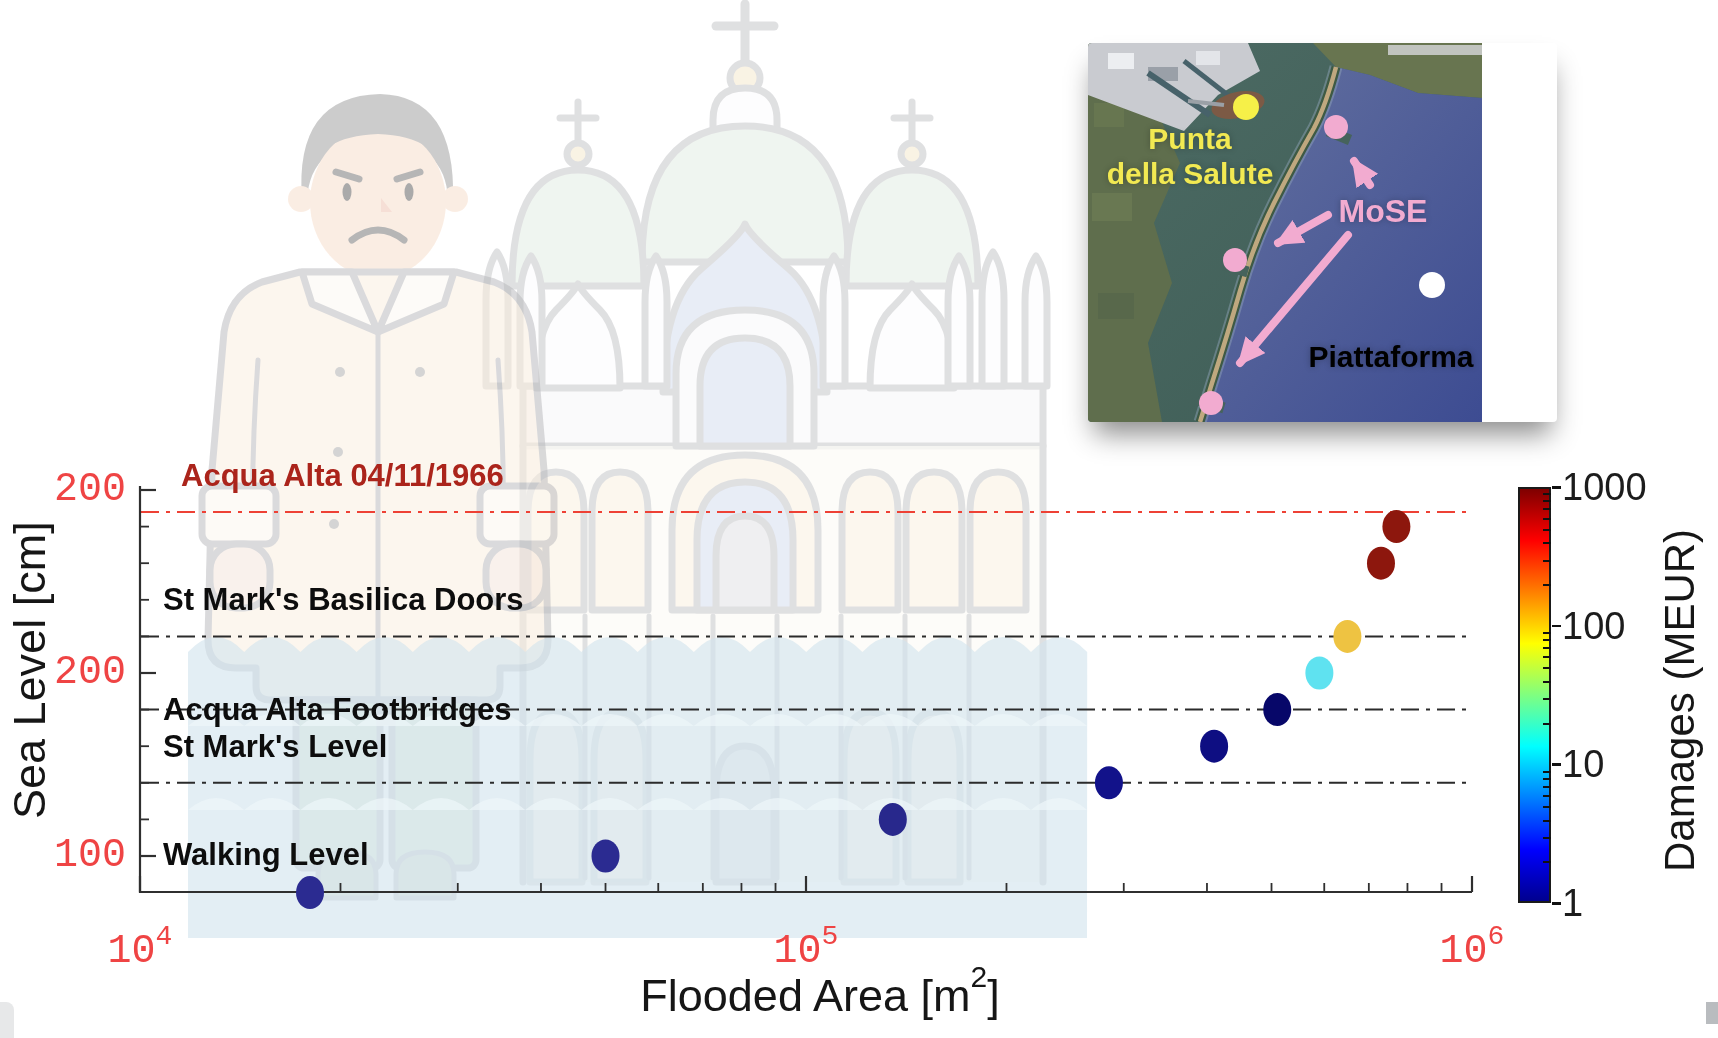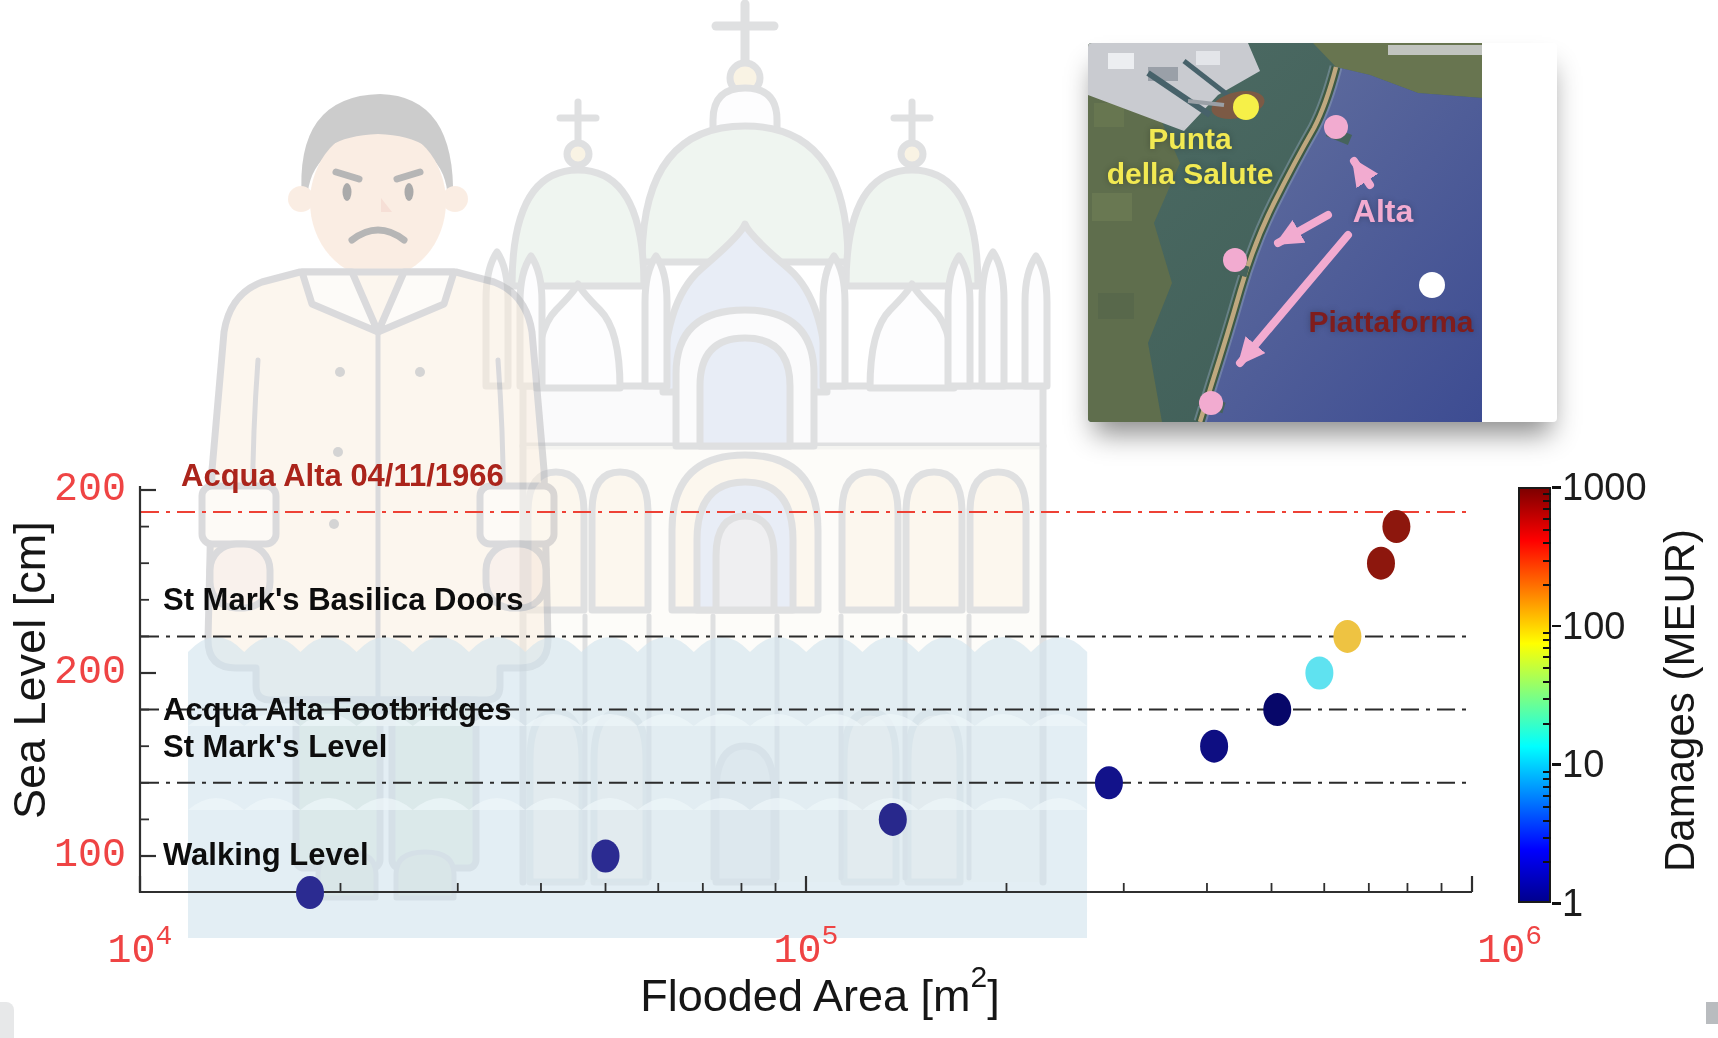--- a/index.html
+++ b/index.html
@@ -229,34 +229,34 @@
       <circle cx="158" cy="64" r="13" fill="#f6f048"></circle>
       <circle cx="248" cy="84" r="12" fill="#f2abd0"></circle>
       <circle cx="147" cy="217" r="12" fill="#f2abd0"></circle>
       <circle cx="123" cy="360" r="12" fill="#f2abd0"></circle>
       <circle cx="344" cy="242" r="13" fill="#ffffff"></circle>
     </svg>
     <div id="lbl-punta" class="maplabel" style="color: rgb(242, 233, 82);">
       <div>Punta</div>
       <div>della Salute</div>
     </div>
-    <div id="lbl-mose" class="maplabel" style="color: rgb(242, 171, 208);">Alta</div>
-    <div id="lbl-piatta" class="maplabel" style="color: #7f1d1d;">Piattaforma</div>
+    <div id="lbl-mose" class="maplabel" style="color: rgb(242, 171, 208);">MoSE</div>
+    <div id="lbl-piatta" class="maplabel" style="color: #000000; margin-top: 35px;">Piattaforma</div>
   </div>
 
   <div id="corner-left" class="corner"></div>
   <div id="corner-right" class="corner"></div>
 <div class="thr" style="left: 181px; top: 459.96px; color: rgb(171, 36, 27);">Acqua Alta 04/11/1966</div>
     <div class="thr" style="left: 163px; top: 584.4px; color: rgb(13, 13, 13);">St Mark's Basilica Doors</div>
     <div class="thr" style="left: 163px; top: 657.6px; color: rgb(13, 13, 13); margin-top: 36px;">Acqua Alta Footbridges</div>
     <div class="thr" style="left: 163px; top: 730.8px; color: rgb(13, 13, 13);">St Mark's  Level</div>
     <div class="thr" style="left: 163px; top: 839px; color: rgb(13, 13, 13);">Walking Level</div>
     <div class="ticklabel xt" style="left: 70px; top: 920px;"><span>10</span><sup>4</sup></div>
     <div class="ticklabel xt" style="left: 736px; top: 920px;"><span>10</span><sup>5</sup></div>
-    <div class="ticklabel xt" style="left: 1402px; top: 920px; text-align: right;"><span>10</span><sup>6</sup></div>
+    <div class="ticklabel xt" style="left: 1402px; top: 920px;"><span>10</span><sup>6</sup></div>
     <div class="ticklabel yt" style="left: 6px; top: 469px;">200</div>
     <div class="ticklabel yt" style="left: 6px; top: 652px;">200</div>
     <div class="ticklabel yt" style="left: 6px; top: 835px;">100</div>
     <div class="cbtick" style="left: 1552px; top: 486px; width: 9px; height: 2.5px;"></div>
     <div class="cblabel" style="top: 467px;">1000</div>
     <div class="cbtick" style="left: 1552px; top: 624.667px; width: 9px; height: 2.5px;"></div>
     <div class="cblabel" style="top: 605.667px;">100</div>
     <div class="cbtick" style="left: 1552px; top: 763.333px; width: 9px; height: 2.5px;"></div>
     <div class="cblabel" style="top: 744.333px;">10</div>
     <div class="cbtick" style="left: 1552px; top: 902px; width: 9px; height: 2.5px;"></div>

